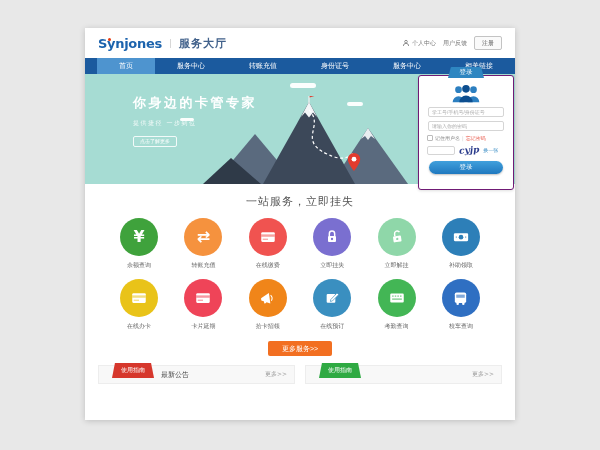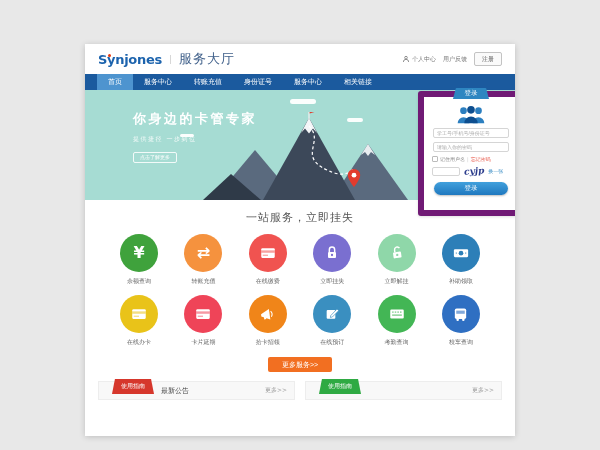--- a/index.html
+++ b/index.html
@@ -1,50 +1,50 @@
 <!DOCTYPE html>
 <html><head>
 <meta charset="utf-8">
 <style>
   html,body{margin:0;padding:0;}
   body{width:600px;height:450px;position:relative;background:#e8e8e8;overflow:hidden;
        font-family:"DejaVu Sans","Liberation Sans",sans-serif;-webkit-font-smoothing:antialiased;}
   .page{position:absolute;left:85px;top:28px;width:430px;height:392px;background:#fff;
-        box-shadow:0 1px 6px rgba(0,0,0,.18);overflow:hidden;margin-top:16px;}
+        box-shadow:0 1px 6px rgba(0,0,0,.18);overflow:hidden;}
 
   
   .hdr{height:30px;display:flex;align-items:center;padding:0 13px;background:#fff;}
   .logo{font-size:13px;font-weight:bold;color:#1c63ad;letter-spacing:-0.3px;position:relative;}
   .logo::after{content:'';position:absolute;left:9.5px;top:2px;width:3px;height:3px;border-radius:50%;background:#e8380d;}
   .logo-div{color:#ccc;font-size:9px;margin:0 7px;}
-  .logo-sub{font-size:13px;color:#41618b;letter-spacing:1px;}
+  .logo-sub{font-size:11px;color:#41618b;letter-spacing:1px;font-weight:bold;}
   .hdr-sp{flex:1;}
   .hdr-right{display:flex;align-items:center;gap:7px;font-size:6px;color:#777;}
   .hdr-link{cursor:pointer;display:flex;align-items:center;gap:2px;}
   .reg-btn{border:1px solid #c3c3c3;border-radius:2px;background:#fafafa;color:#555;
            font-size:6px;padding:1.5px 7px;cursor:pointer;}
 
   
   .nav{height:16px;background:#1b5a9e;display:flex;align-items:stretch;padding-left:12px;}
-  .nav-item{font-size:7px;color:#fff;line-height:16px;padding:0 11px;cursor:pointer;}
+  .nav-item{font-size:7px;color:#fff;line-height:16px;padding:0 22px;cursor:pointer;}
   .nav-item.active{background:#4e94cf;}
 
   
   .hero{position:relative;height:110px;background:#a6dcd3;overflow:hidden;}
   .hero-copy{position:absolute;left:48px;top:20px;z-index:2;}
   .hero-title{font-size:13px;font-weight:bold;color:#fff;letter-spacing:2.5px;}
   .hero-sub{font-size:6px;color:rgba(255,255,255,.88);letter-spacing:1.5px;margin-top:7px;}
   .hero-cta{display:inline-block;margin-top:6px;border:1px solid rgba(255,255,255,.85);
             color:#fff;font-size:5px;padding:1.5px 6px;border-radius:2px;cursor:pointer;}
   .mtn{position:absolute;left:118px;bottom:0;z-index:1;}
   .cloud{position:absolute;background:#fff;border-radius:8px;opacity:.95;z-index:0;}
 
   
   .login{position:absolute;left:333px;top:47px;width:94px;height:113px;background:#fff;
-         border:6px solid #701a75;border-radius:3px;z-index:5;box-shadow:0 1px 3px rgba(0,0,0,.12);}
+         border:1px solid #701a75;border-radius:3px;z-index:5;box-shadow:0 1px 3px rgba(0,0,0,.12);}
   .login-tab{position:absolute;top:-9px;left:50%;transform:translateX(-50%);width:36px;height:11px;
              background:#2e86c1;color:#fff;font-size:6.5px;text-align:center;line-height:11px;
              border-radius:4px 4px 0 0;clip-path:polygon(8% 0,92% 0,100% 100%,0 100%);cursor:pointer;}
   .login-users{display:block;margin:7px auto 0;}
   .login-inp{display:block;width:76px;height:10px;margin:4px auto 0;border:1px solid #d5d5d5;
              border-radius:2px;font-size:5px;padding:0 3px;color:#555;box-sizing:border-box;outline:none;}
   .login-inp::placeholder{color:#aaa;}
   .login-row{width:78px;margin:4px auto 0;display:flex;align-items:center;font-size:5px;color:#888;}
   .cbx{width:4px;height:4px;border:1px solid #bbb;border-radius:1px;margin-right:2px;cursor:pointer;}
   .remember{cursor:pointer;}

